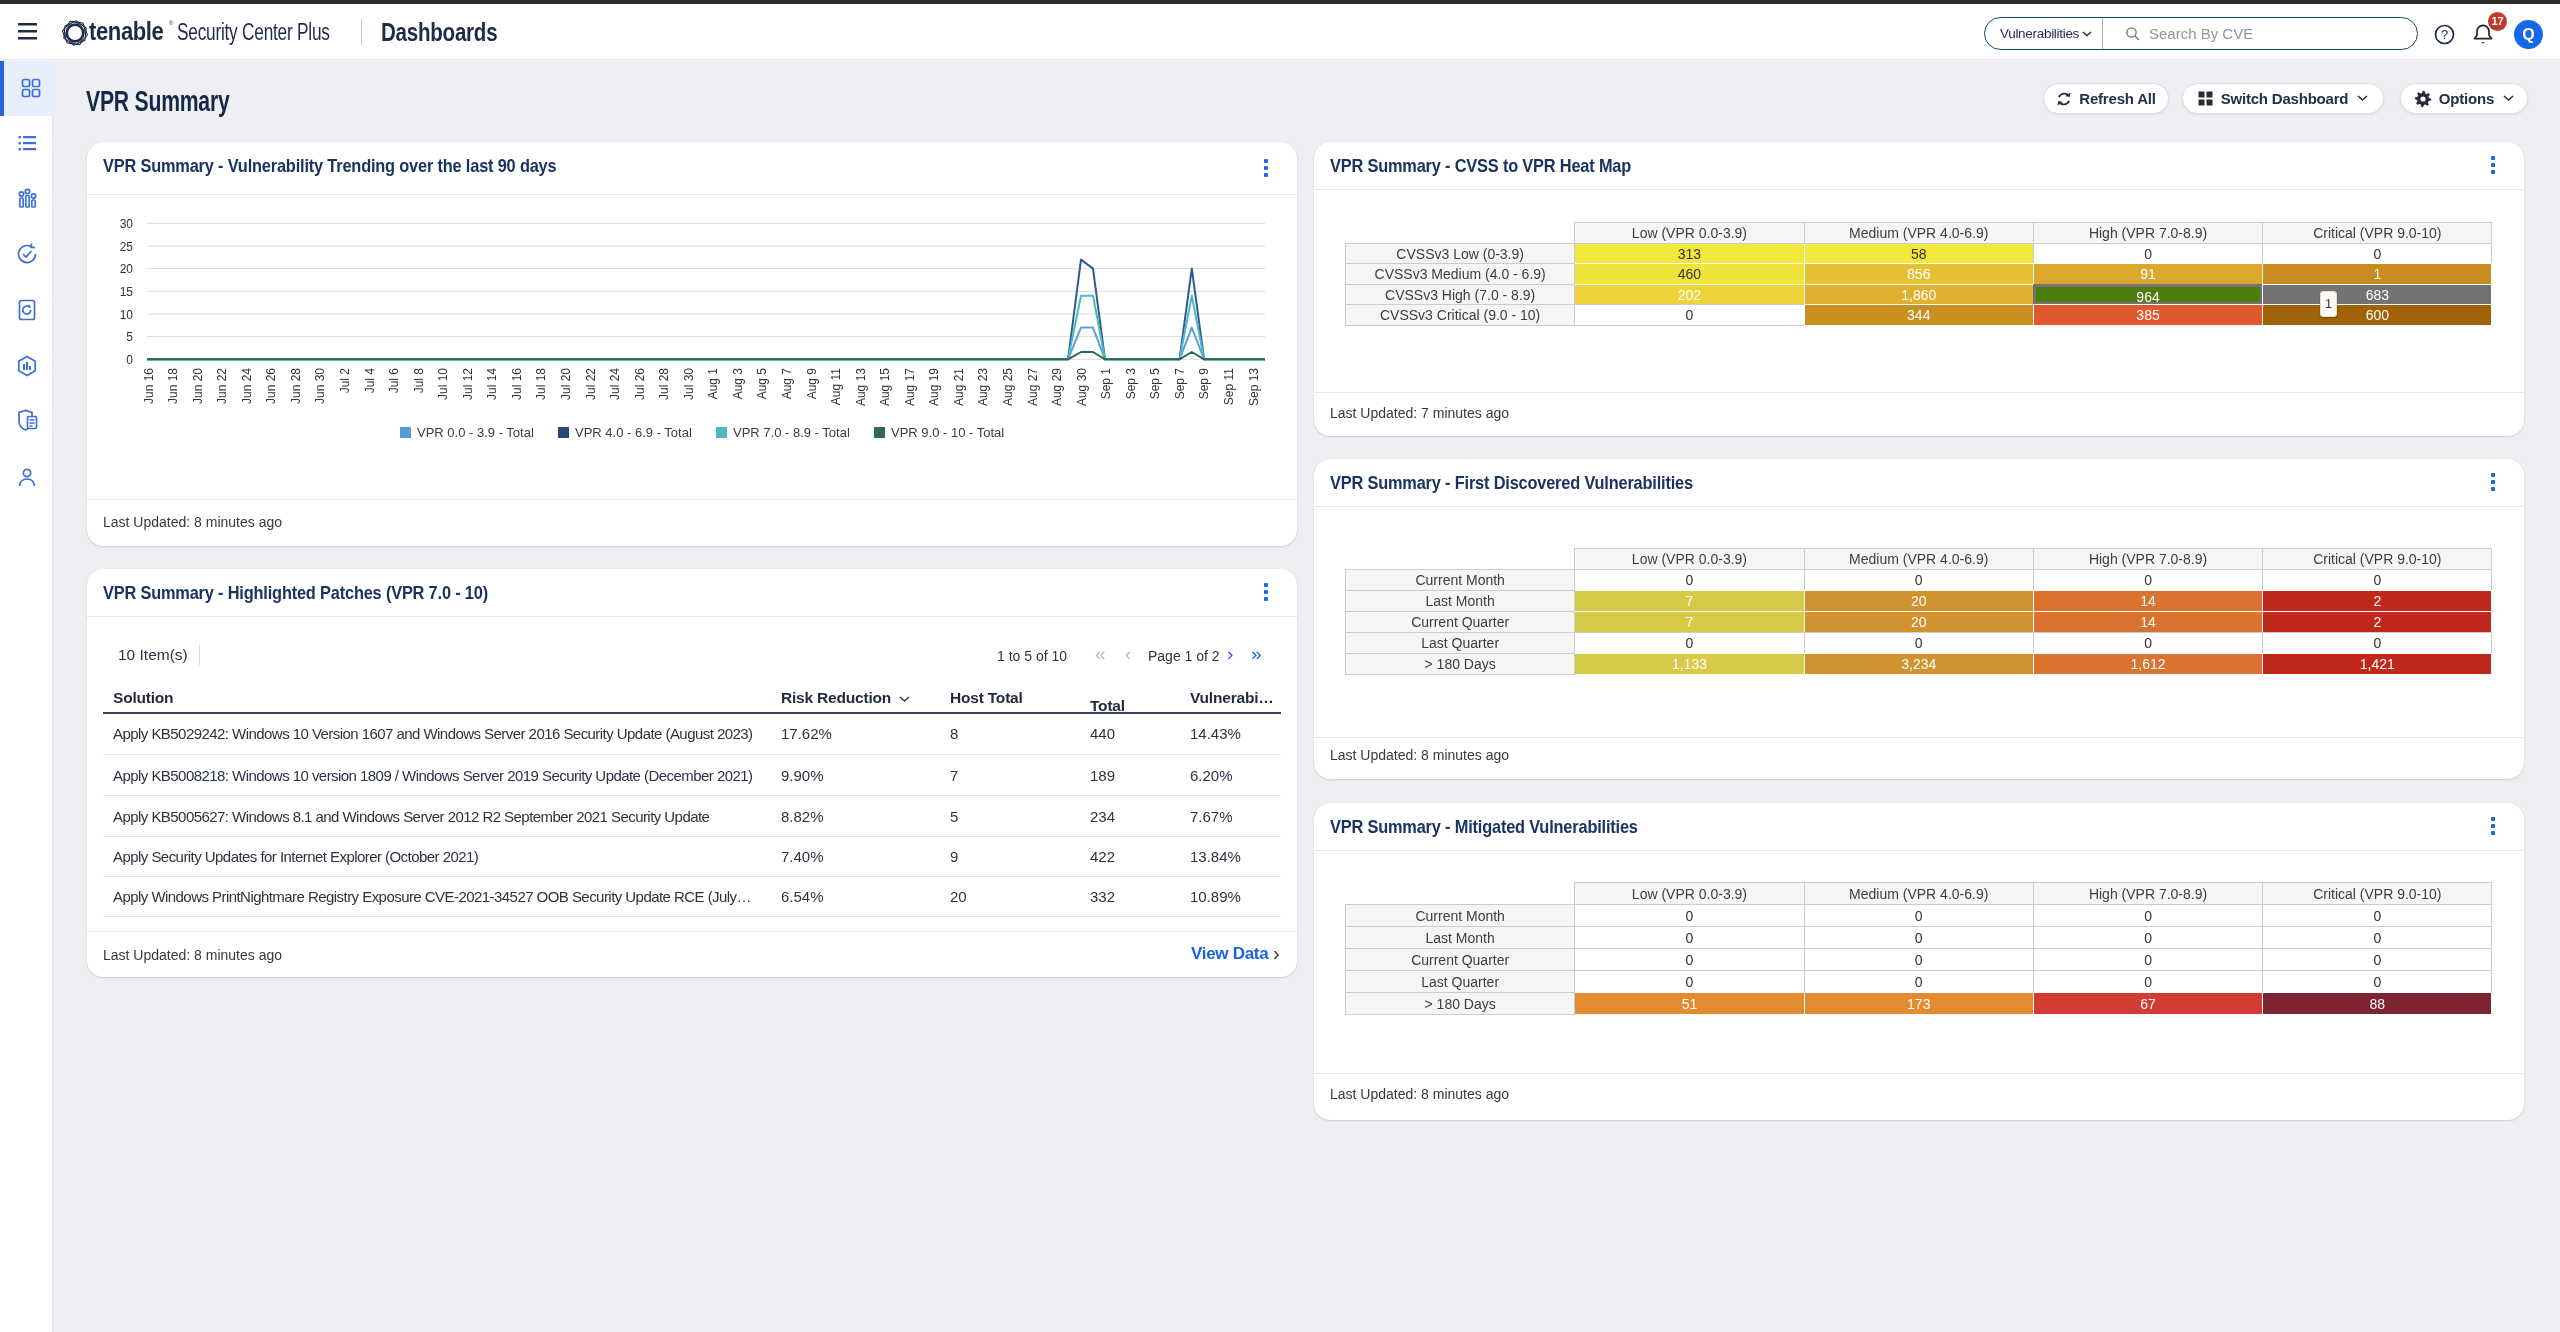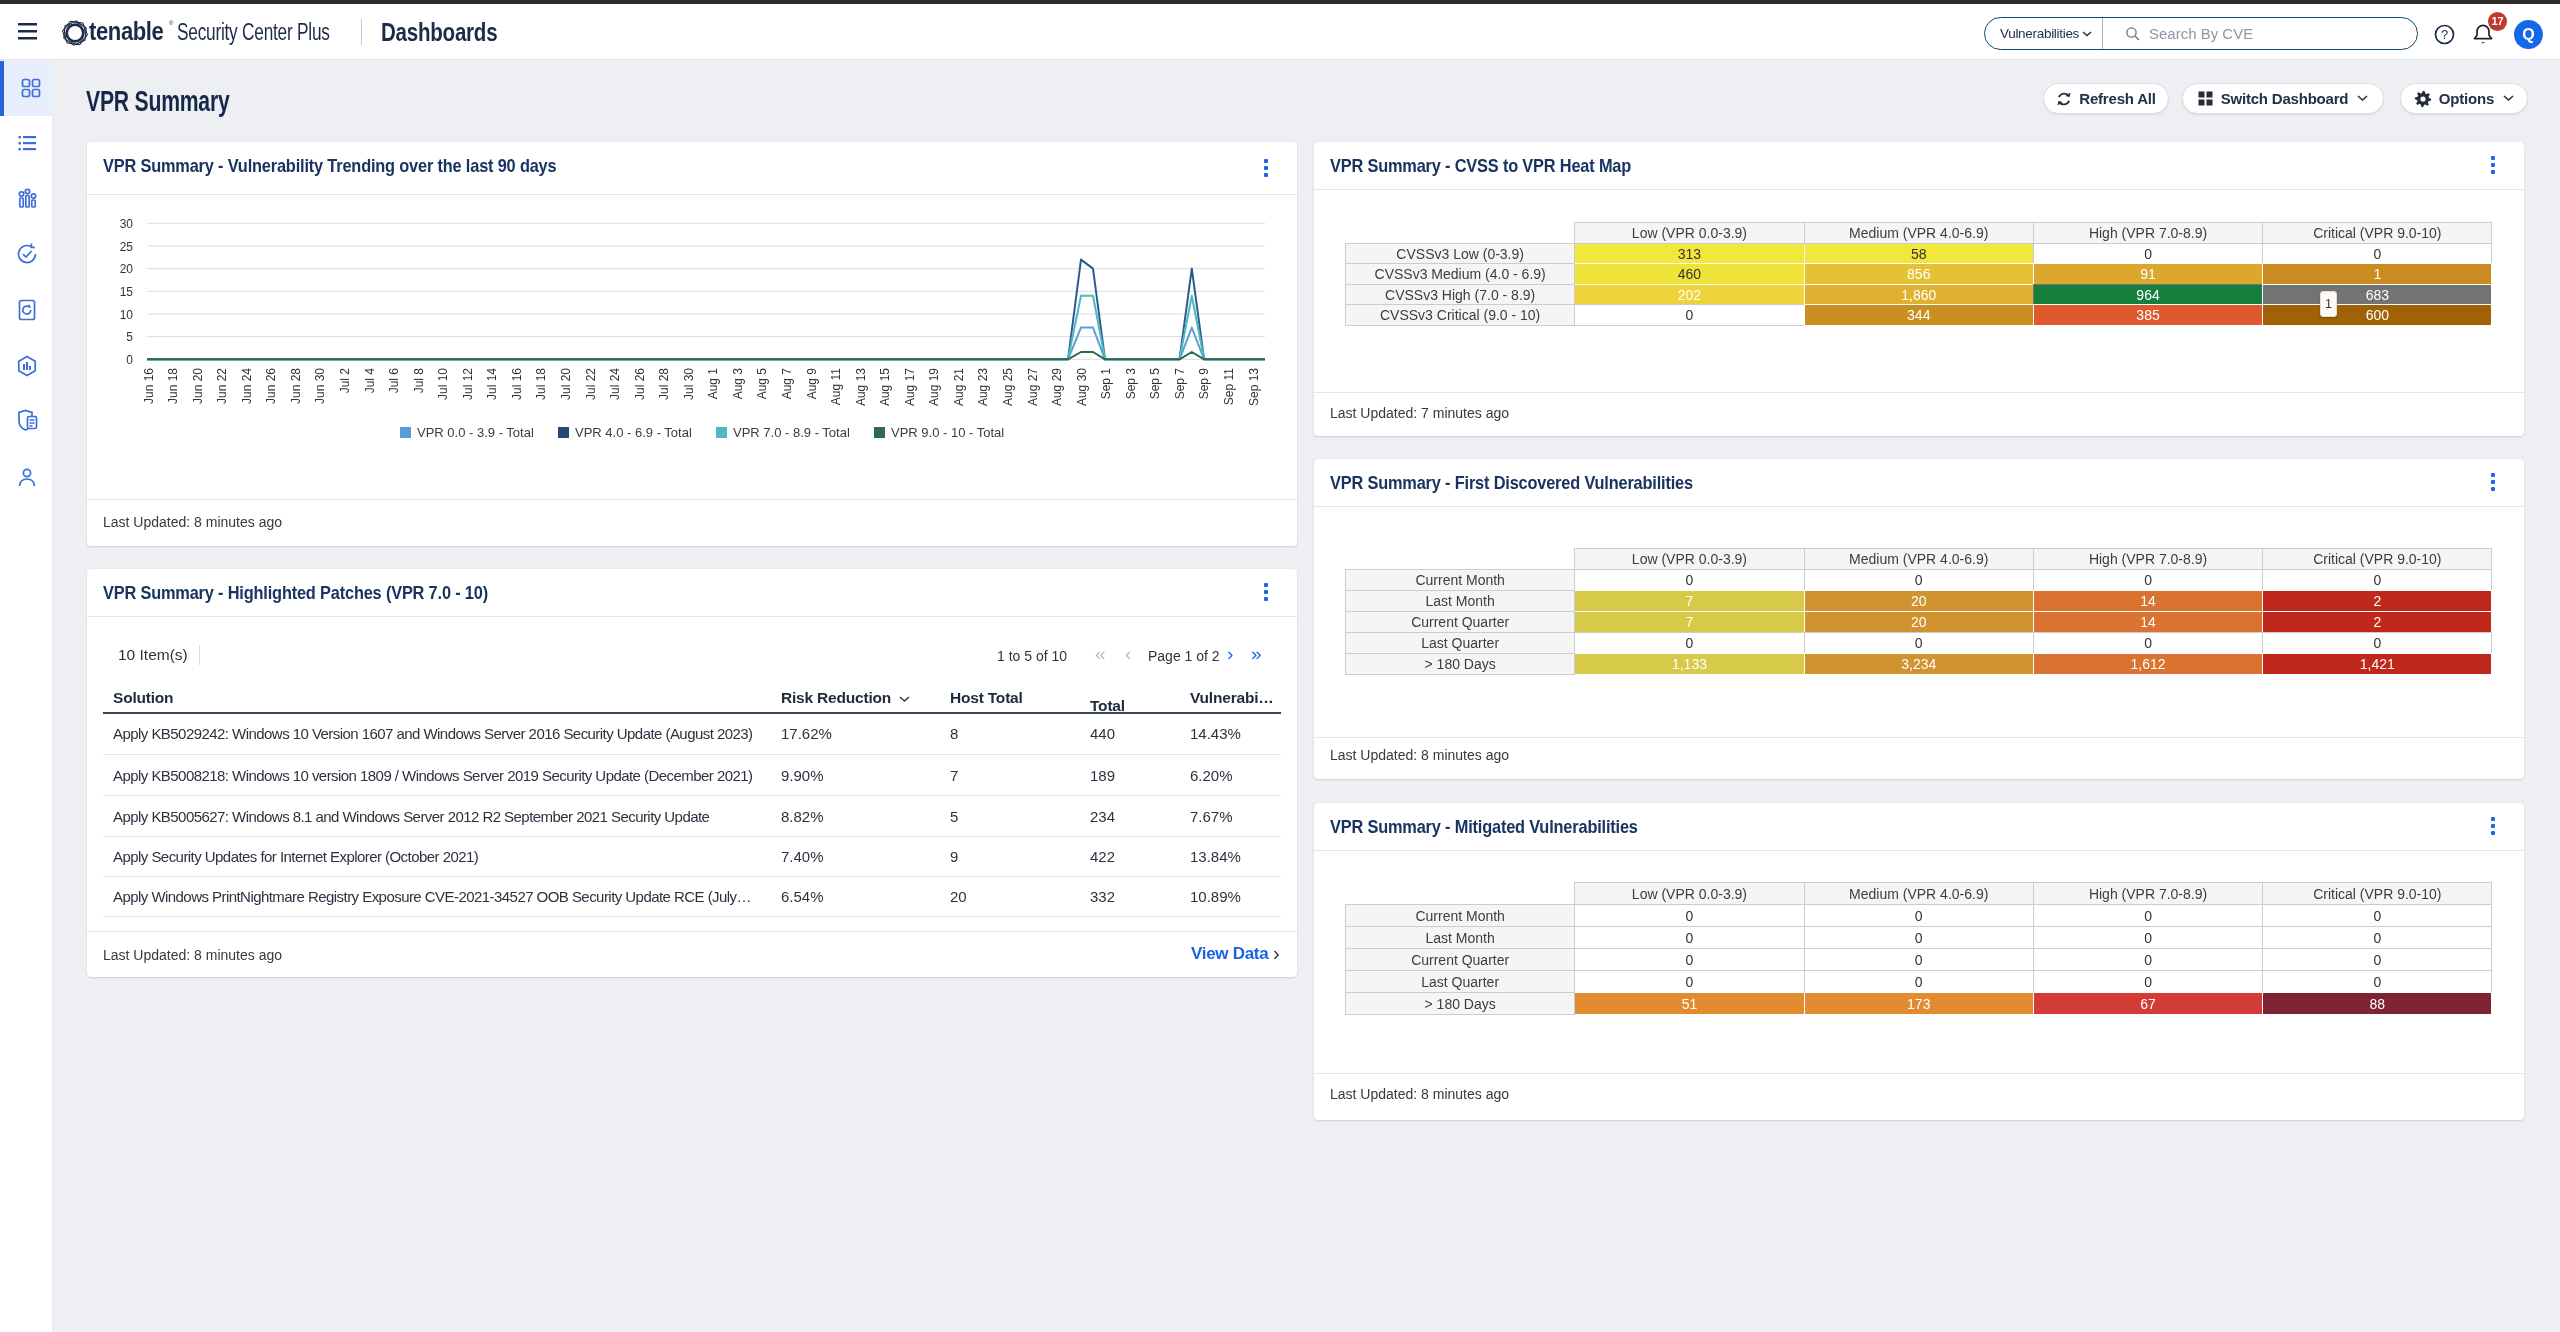--- a/index.html
+++ b/index.html
@@ -1,21 +1,21 @@
 <!DOCTYPE html>
 <html><head><meta charset="utf-8">
 <style>
 * { margin:0; padding:0; box-sizing:border-box; }
 html,body { width:2560px; height:1332px; font-family:"Liberation Sans", sans-serif; background:#edeff2; overflow:hidden; }
 .page { position:relative; width:2560px; height:1332px; }
 .topbar { position:absolute; left:0; top:0; right:0; height:60px; background:#fff; border-top:4px solid #2b2b2b; border-bottom:1px solid #e3e5e9; z-index:5; }
 .sidebar { position:absolute; left:0; top:61px; width:53px; bottom:0; background:#fff; border-right:1px solid #e6e8eb; z-index:4; }
 .seltile { position:absolute; left:0; top:0; width:53px; height:55px; background:#e7effc; border-left:4px solid #2c63d9; }
 .sic { position:absolute; left:15px; }
-.card { position:absolute; background:#fff; border-radius:4px; box-shadow:0 1px 2px rgba(20,30,60,.14), 0 0 1px rgba(20,30,60,.12);padding-left:32px; }
+.card { position:absolute; background:#fff; border-radius:16px; box-shadow:0 1px 2px rgba(20,30,60,.14), 0 0 1px rgba(20,30,60,.12);padding-left:32px; }
 .chead { position:absolute; left:0; top:0; right:0; border-bottom:1px solid #e4e6ea; }
 .ctitle { position:absolute; left:16px; top:13px; font-weight:bold; font-size:19px; color:#1a3462; white-space:nowrap; transform:scaleX(0.86); transform-origin:left center; letter-spacing:-0.2px; }
 .kebab { position:absolute; width:4px; }
 .kebab i { display:block; width:3.6px; height:3.6px; background:#1966e6; border-radius:1px; margin-bottom:3.4px; }
 .cfoot { position:absolute; left:0; right:0; border-top:1px solid #e4e6ea; }
 .lastupd { position:absolute; left:16px; font-size:14px; color:#36393d; }
 .hc { position:absolute; font-size:14px; text-align:center; overflow:hidden; }
 .hl { background:#f5f5f6; border:1px solid #c9cdd2; color:#3a3d41; }
 .pill-btn { position:absolute; height:31px; background:#fff; border:1px solid #dcdfe4; border-radius:16px; box-shadow:0 1px 2px rgba(16,24,40,.08); display:flex; align-items:center; justify-content:center; font-weight:bold; font-size:15px; color:#22304a; letter-spacing:-0.2px; }
 .prow { position:absolute; left:16px; right:16px; border-bottom:1px solid #e2e5e9; font-size:15px; color:#2c3340; }
@@ -321,21 +321,21 @@
     <div class="hc" style="left:260.3px;top:100.6px;width:230.3px;height:21.6px;line-height:20.6px;background:#f2e83b;border:1px solid #fdfdfd;color:#333;">313</div>
       <div class="hc" style="left:489.6px;top:100.6px;width:230.3px;height:21.6px;line-height:20.6px;background:#f2e83b;border:1px solid #fdfdfd;color:#333;">58</div>
       <div class="hc" style="left:718.9px;top:100.6px;width:230.3px;height:21.6px;line-height:20.6px;background:#fff;border:1px solid #c9cdd2;color:#333;">0</div>
       <div class="hc" style="left:948.2px;top:100.6px;width:230.3px;height:21.6px;line-height:20.6px;background:#fff;border:1px solid #c9cdd2;color:#333;">0</div>
       <div class="hc" style="left:260.3px;top:121.2px;width:230.3px;height:21.6px;line-height:20.6px;background:#f0e43a;border:1px solid #fdfdfd;color:#333;">460</div>
       <div class="hc" style="left:489.6px;top:121.2px;width:230.3px;height:21.6px;line-height:20.6px;background:#e4c135;border:1px solid #fdfdfd;color:#fff;">856</div>
       <div class="hc" style="left:718.9px;top:121.2px;width:230.3px;height:21.6px;line-height:20.6px;background:#dca72d;border:1px solid #fdfdfd;color:#fff;">91</div>
       <div class="hc" style="left:948.2px;top:121.2px;width:230.3px;height:21.6px;line-height:20.6px;background:#ca8b20;border:1px solid #fdfdfd;color:#fff;">1</div>
       <div class="hc" style="left:260.3px;top:141.8px;width:230.3px;height:21.6px;line-height:20.6px;background:#eed33b;border:1px solid #fdfdfd;color:#fff;">202</div>
       <div class="hc" style="left:489.6px;top:141.8px;width:230.3px;height:21.6px;line-height:20.6px;background:#e0b131;border:1px solid #fdfdfd;color:#fff;">1,860</div>
-      <div class="hc" style="left:718.9px;top:141.8px;width:230.3px;height:21.6px;line-height:20.6px;background:#15803d;border:1px solid #737373;color:#fff;">964</div>
+      <div class="hc" style="left:718.9px;top:141.8px;width:230.3px;height:21.6px;line-height:20.6px;background:#4d7c0f;border:3px solid #737373;color:#fff;">964</div>
       <div class="hc" style="left:948.2px;top:141.8px;width:230.3px;height:21.6px;line-height:20.6px;background:#737373;border:1px solid #fdfdfd;color:#fff;">683</div>
       <div class="hc" style="left:260.3px;top:162.4px;width:230.3px;height:21.6px;line-height:20.6px;background:#fff;border:1px solid #c9cdd2;color:#333;">0</div>
       <div class="hc" style="left:489.6px;top:162.4px;width:230.3px;height:21.6px;line-height:20.6px;background:#c98f20;border:1px solid #fdfdfd;color:#fff;">344</div>
       <div class="hc" style="left:718.9px;top:162.4px;width:230.3px;height:21.6px;line-height:20.6px;background:#e0592d;border:1px solid #fdfdfd;color:#fff;">385</div>
       <div class="hc" style="left:948.2px;top:162.4px;width:230.3px;height:21.6px;line-height:20.6px;background:#a16207;border:1px solid #fdfdfd;color:#fff;">600</div>
       <div class="hc hl" style="left:31.0px;top:100.6px;width:230.3px;height:21.6px;line-height:20.6px;">CVSSv3 Low (0-3.9)</div>
       <div class="hc hl" style="left:31.0px;top:121.2px;width:230.3px;height:21.6px;line-height:20.6px;">CVSSv3 Medium (4.0 - 6.9)</div>
       <div class="hc hl" style="left:31.0px;top:141.8px;width:230.3px;height:21.6px;line-height:20.6px;">CVSSv3 High (7.0 - 8.9)</div>
       <div class="hc hl" style="left:31.0px;top:162.4px;width:230.3px;height:21.6px;line-height:20.6px;">CVSSv3 Critical (9.0 - 10)</div>
       <div class="hc hl" style="left:260.3px;top:80px;width:230.3px;height:21.6px;line-height:20.6px;">Low (VPR 0.0-3.9)</div>

